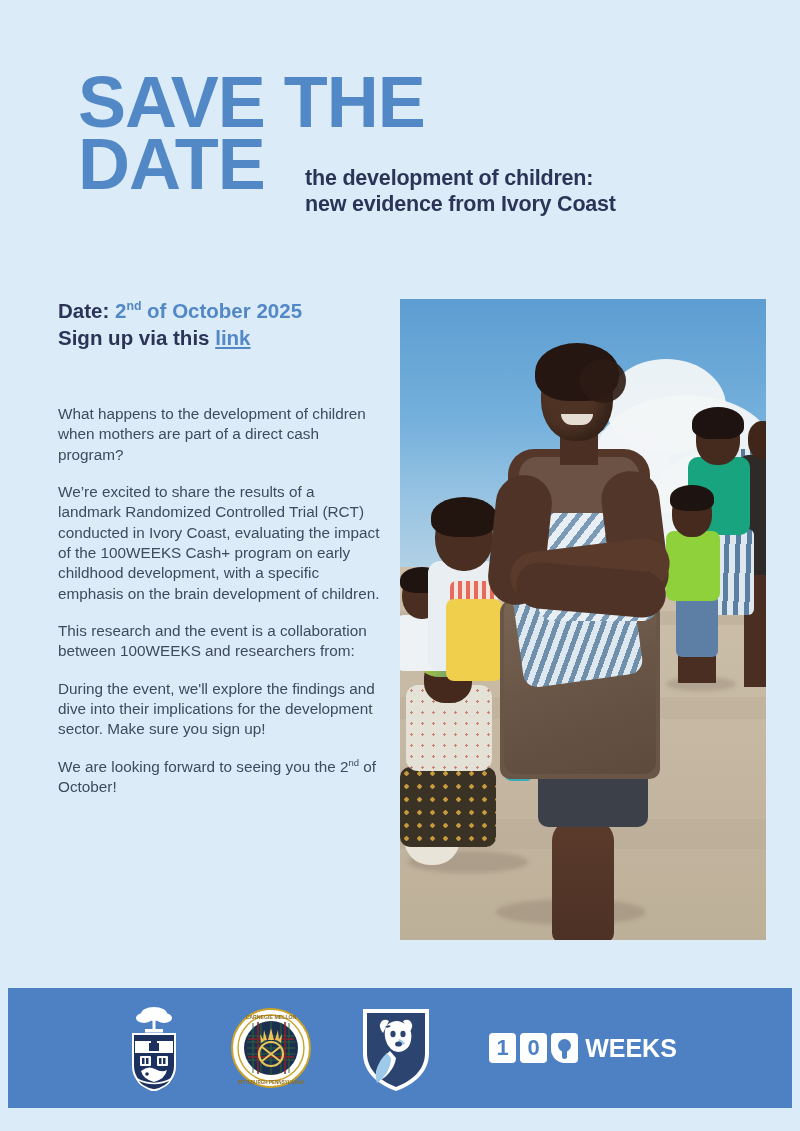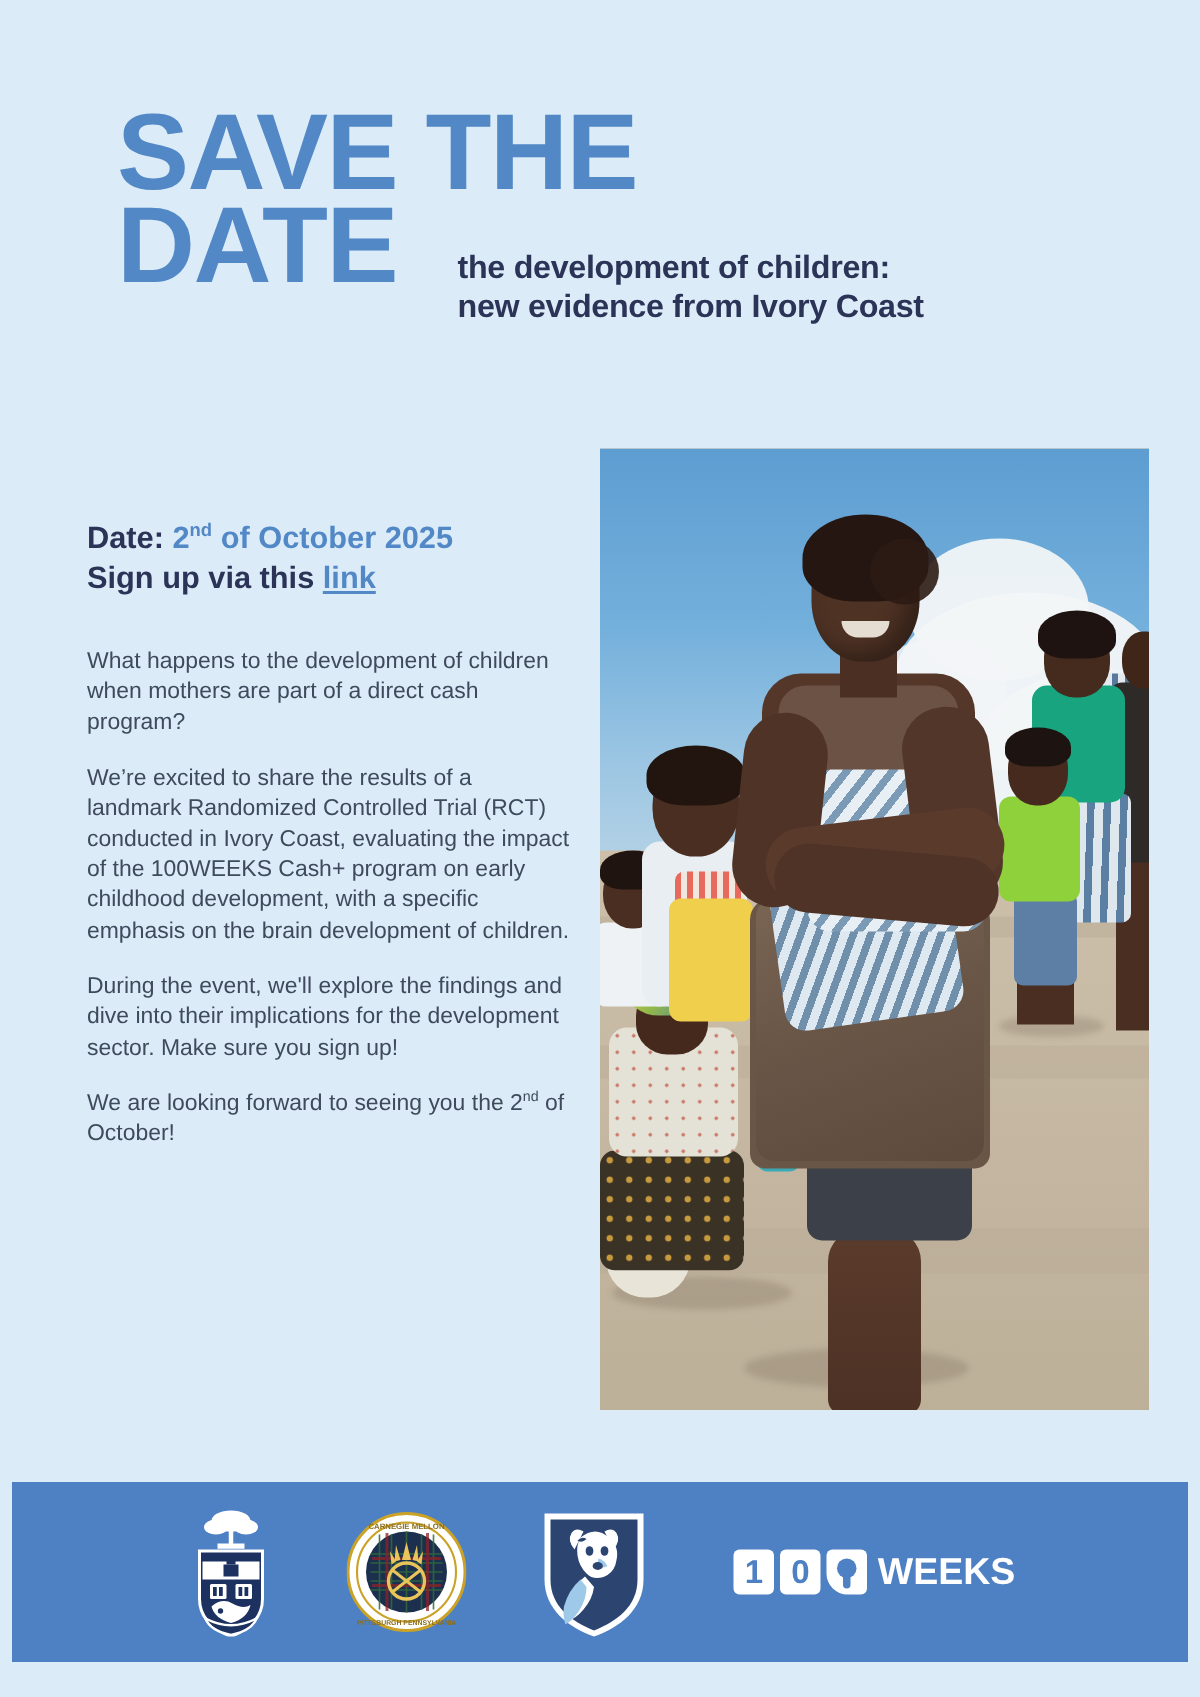--- a/index.html
+++ b/index.html
@@ -21,28 +21,28 @@
   }
   .title-line.l2{text-align:left;padding-right:8px;}
   .subtitle{
     position:absolute;left:285px;top:165px;width:470px;
     font-size:21.5px;line-height:1.22;font-weight:700;color:#2b3457;
     letter-spacing:-0.2px;
   }
 
   
   .details{position:absolute;left:58px;top:297px;width:330px;
-    font-size:20.5px;line-height:1.33;font-weight:700;color:#2b3457;margin-top:48px;}
+    font-size:20.5px;line-height:1.33;font-weight:700;color:#2b3457;}
   .details .row{white-space:nowrap;}
   .details .val{color:#5288c6;}
   .details sup{font-size:0.6em;vertical-align:super;line-height:0;}
   .details a.link{color:#5288c6;text-decoration:underline;}
 
   
-  .body-copy{position:absolute;left:58px;top:431px;width:322px;
+  .body-copy{position:absolute;left:58px;top:404px;width:322px;
     font-size:15.3px;line-height:1.33;color:#3f4b5c;}
   .body-copy p{margin:0 0 17px 0;}
   .body-copy ul{margin:0 0 17px 0;padding:0 0 0 34px;list-style:disc;}
   .body-copy li{margin:0;padding:0;line-height:1.36;}
   .body-copy sup{font-size:0.62em;vertical-align:super;line-height:0;}
 
   
   .photo{position:absolute;left:400px;top:299px;width:366px;height:641px;
     overflow:hidden;background:#cdbda6;}
   .ph{position:absolute;}
@@ -189,20 +189,21 @@
     </div>
     <div class="row">
       <span>Sign up via this</span>
       <a class="link" href="#">link</a>
     </div>
   </div>
 
   <div class="body-copy">
     <p>What happens to the development of children when mothers are part of a direct cash program?</p>
     <p>We’re excited to share the results of a landmark Randomized Controlled Trial (RCT) conducted in Ivory Coast, evaluating the impact of the 100WEEKS Cash+ program on early childhood development, with a specific emphasis on the brain development of children.</p>
+    <p>This research and the event is a collaboration between 100WEEKS and researchers from:</p>
     <p>During the event, we'll explore the findings and dive into their implications for the development sector. Make sure you sign up!</p>
     <p><span>We are looking forward to seeing you the </span><span>2</span><sup>nd</sup><span> of October!</span></p>
   </div>
 
   <div class="photo">
     <div class="ph sky">
       <div class="cloud cl1"></div>
       <div class="cloud cl2"></div>
       <div class="cloud cl3"></div>
       <div class="cloud cl4"></div>

